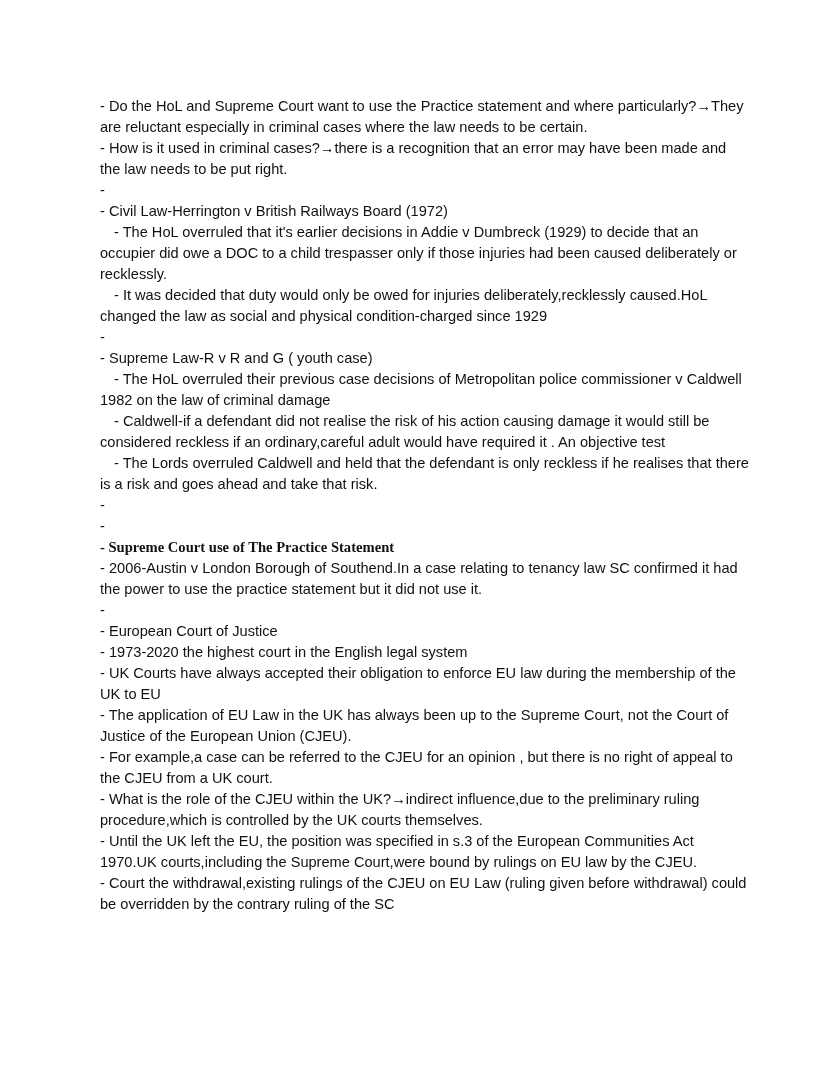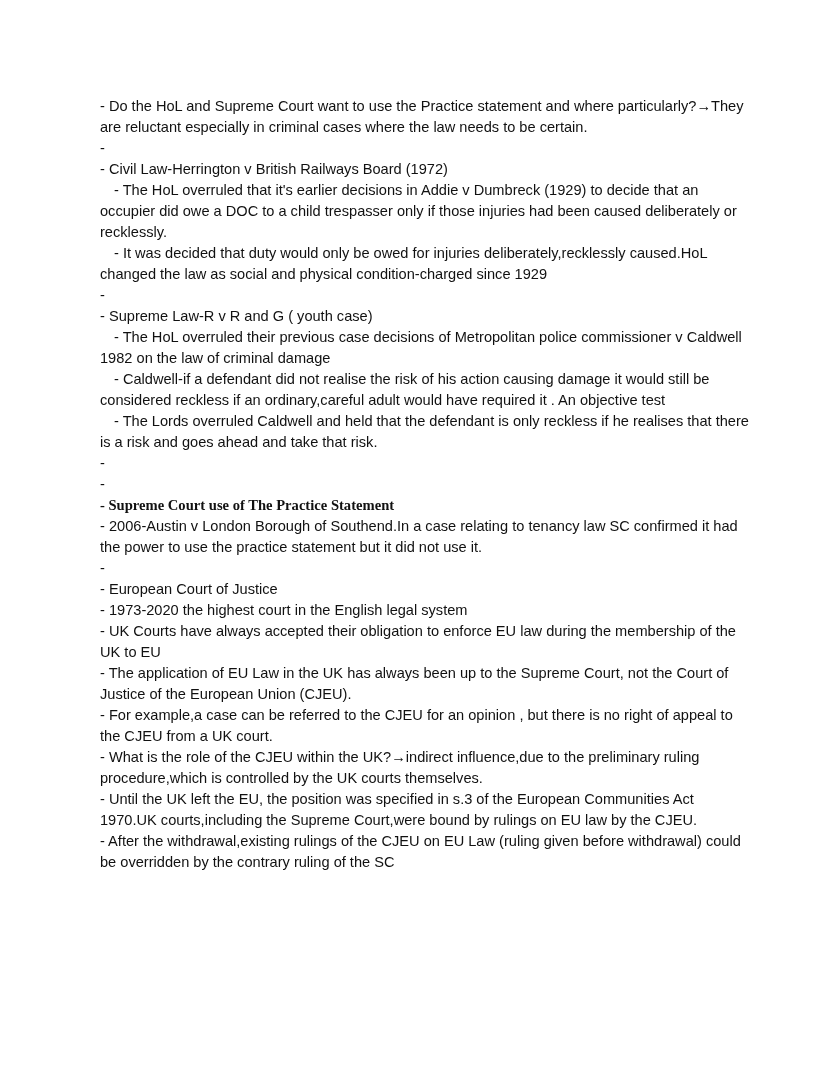--- a/index.html
+++ b/index.html
@@ -34,20 +34,21 @@
     .bold {
       font-weight: bold;
       font-family: Liberation Serif, serif;
     }
   </style>
 </head>
 <body>
 
 <div class="page">
   <p class="line">- Do the HoL and Supreme Court want to use the Practice statement and where particularly?→They are reluctant especially in criminal cases where the law needs to be certain.</p>
+  <p class="line">- How is it used in  criminal cases?→there is a recognition that an error may have been made and the law needs to be put right.</p>
   <p class="line">-</p>
   <p class="line">- Civil Law-Herrington v British Railways Board (1972)</p>
   <p class="line indent">- The HoL overruled that it's earlier decisions in Addie v Dumbreck (1929) to decide that an occupier did owe a DOC to a child trespasser only if those injuries had been caused deliberately or recklessly.</p>
   <p class="line indent">- It was decided that duty would only be owed for injuries deliberately,recklessly caused.HoL changed the law as social and physical condition-charged since 1929</p>
   <p class="line">-</p>
   <p class="line">- Supreme Law-R v R and G ( youth case)</p>
   <p class="line indent">- The HoL overruled their previous case decisions of Metropolitan police commissioner v Caldwell 1982 on the law of criminal damage</p>
   <p class="line indent">- Caldwell-if a defendant did not realise the risk of his action causing damage it would still be considered reckless if an ordinary,careful adult would have required it . An objective test</p>
   <p class="line indent">- The Lords overruled Caldwell and held that the defendant is only reckless if he realises that there is a risk and goes ahead and take that risk.</p>
   <p class="line">-</p>
@@ -55,14 +56,14 @@
   <p class="line bold">- Supreme Court use of The Practice Statement</p>
   <p class="line">- 2006-Austin v London Borough of Southend.In a case relating to tenancy law SC confirmed it had the power to use the practice statement but it did not use it.</p>
   <p class="line">-</p>
   <p class="line">- European Court of Justice</p>
   <p class="line">- 1973-2020 the highest court in the English legal system</p>
   <p class="line">- UK Courts have always accepted their obligation to enforce EU law during the membership of the UK to EU</p>
   <p class="line">- The application of EU Law in the UK has always been up to  the Supreme Court, not the Court of Justice of the European Union (CJEU).</p>
   <p class="line">- For example,a case can be referred to the CJEU for an opinion , but there is no right of appeal to the CJEU from a UK court.</p>
   <p class="line">- What is the role of the CJEU within the UK?→indirect influence,due to the preliminary ruling procedure,which is controlled by the UK courts themselves.</p>
   <p class="line">- Until the UK left the EU, the position was specified in s.3 of the European Communities Act 1970.UK courts,including the Supreme Court,were bound by rulings on EU law by the CJEU.</p>
-  <p class="line">- After the withdrawal,existing rulings of the CJEU on EU Law (ruling given before withdrawal) could be overridden by the contrary ruling of the SC</p>
+  <p class="line">- Court the withdrawal,existing rulings of the CJEU on EU Law (ruling given before withdrawal) could be overridden by the contrary ruling of the SC</p>
 </div>
 
 </body></html>

